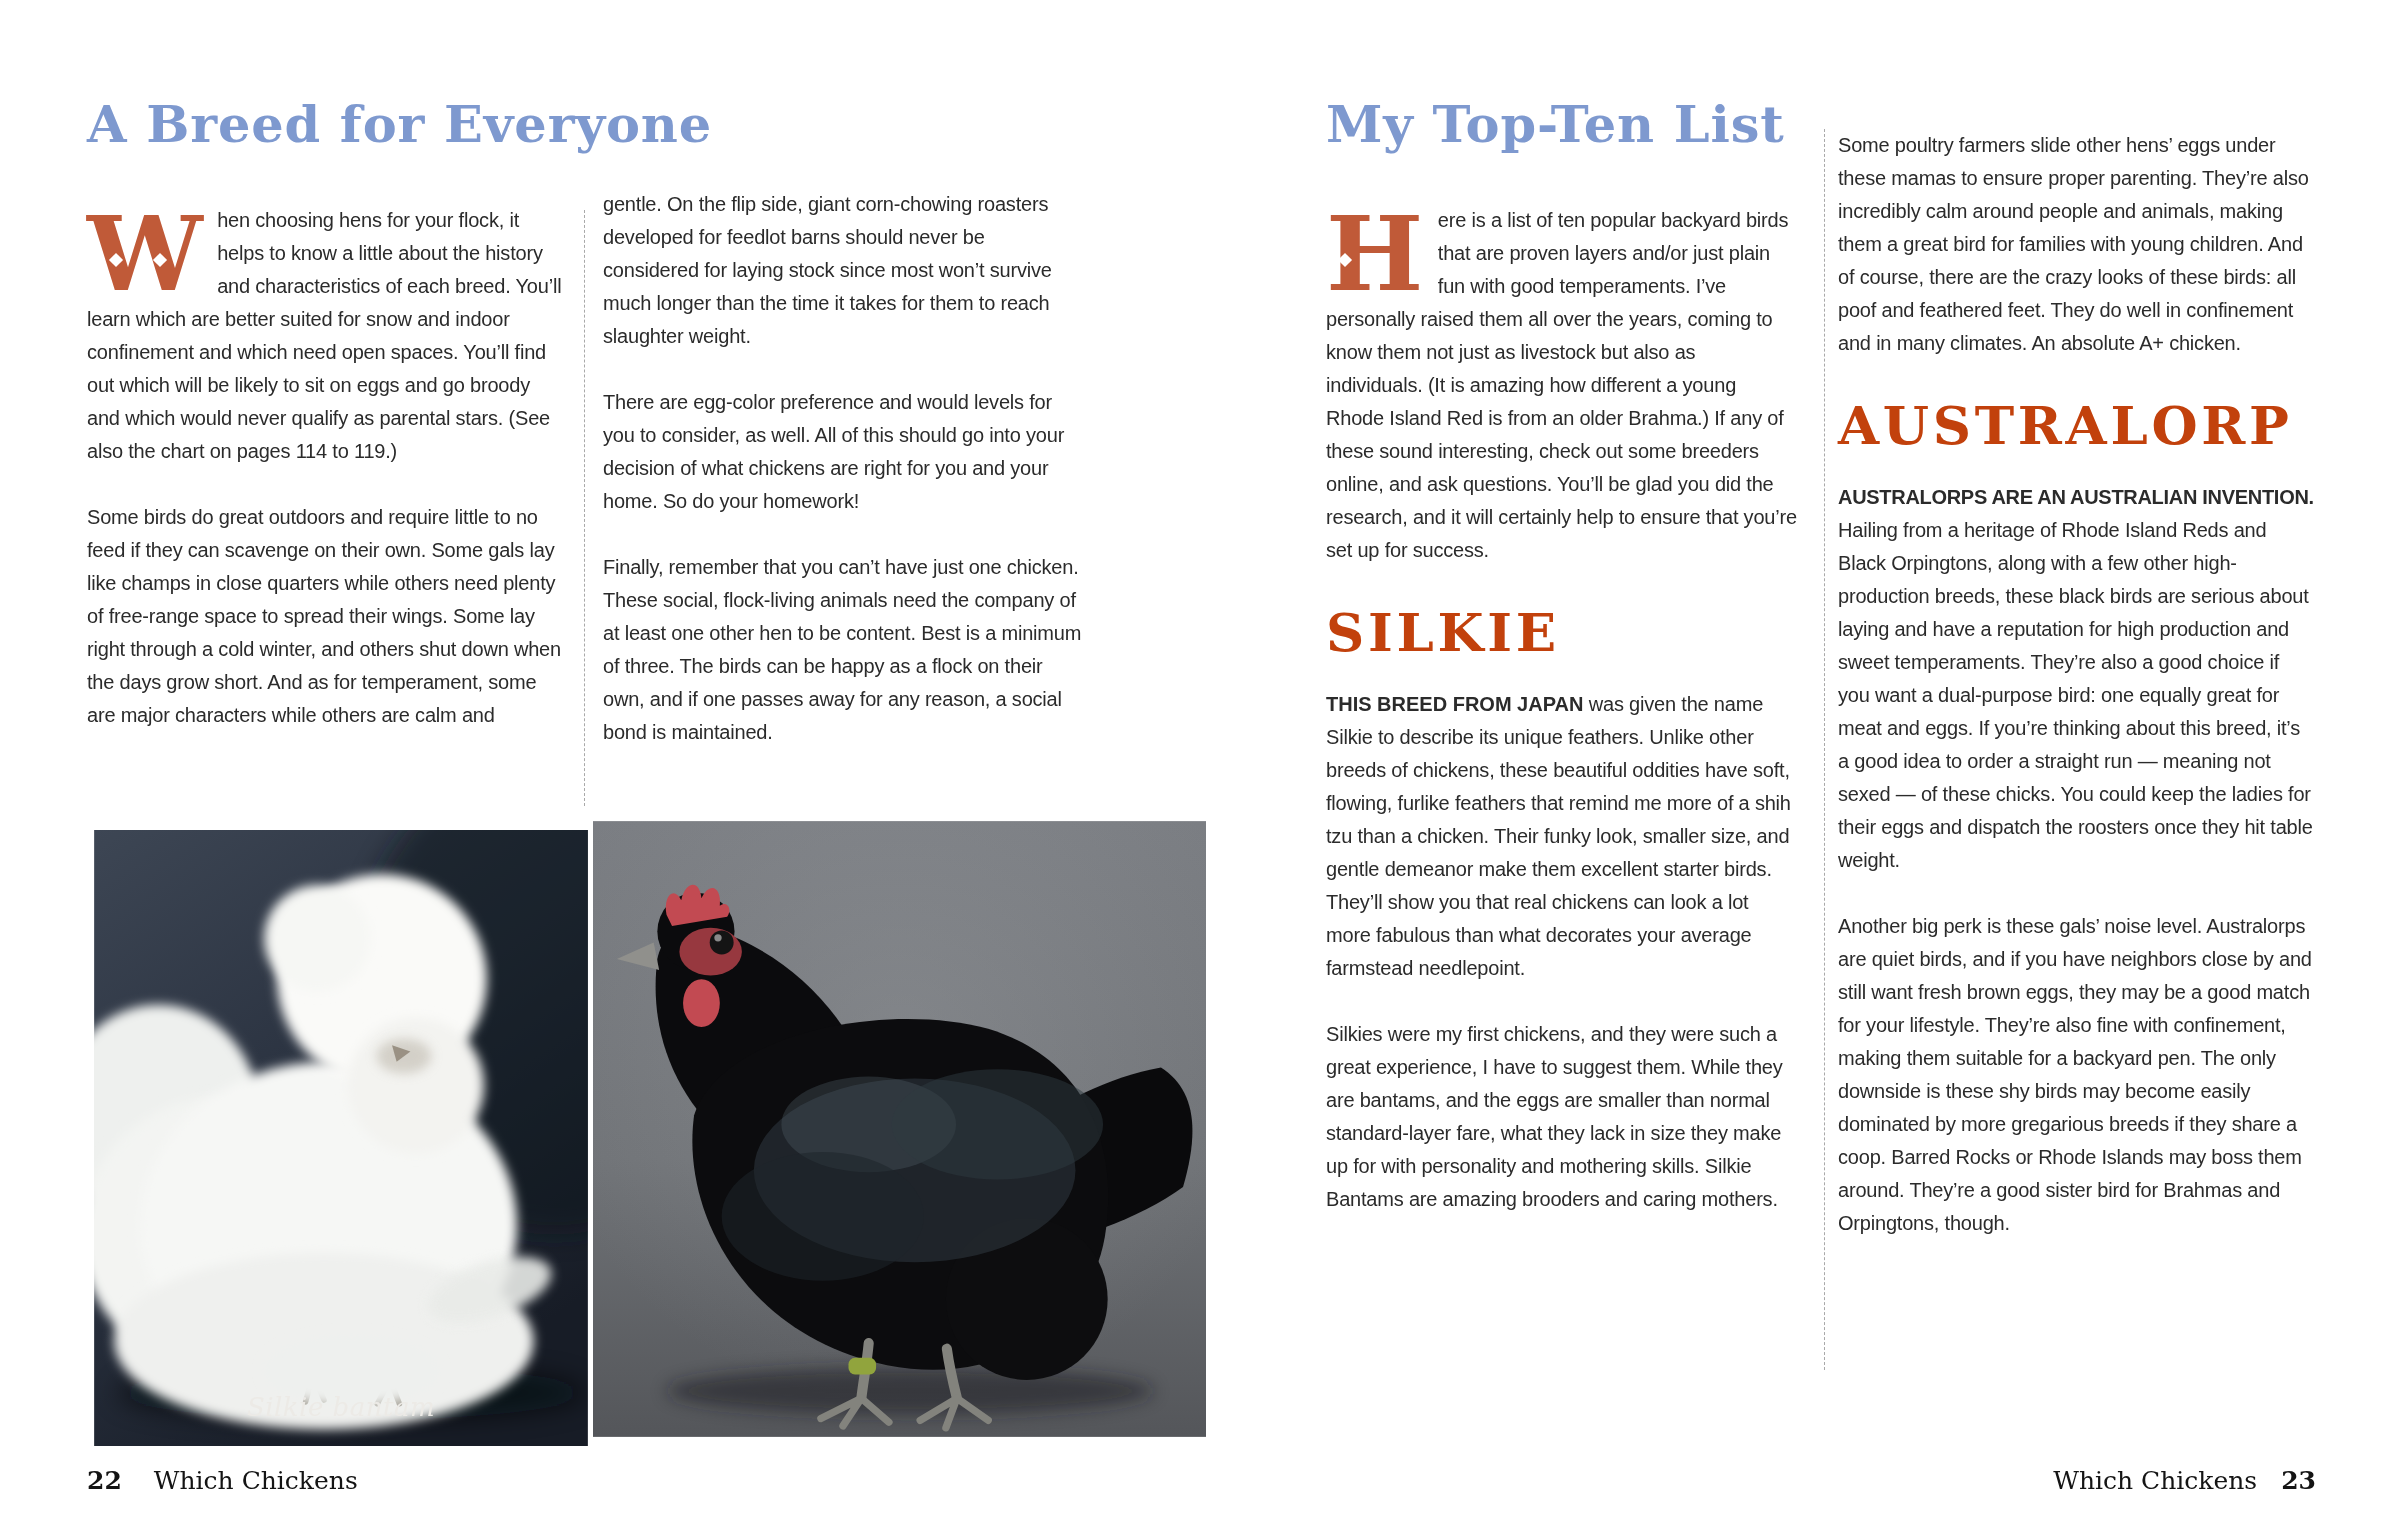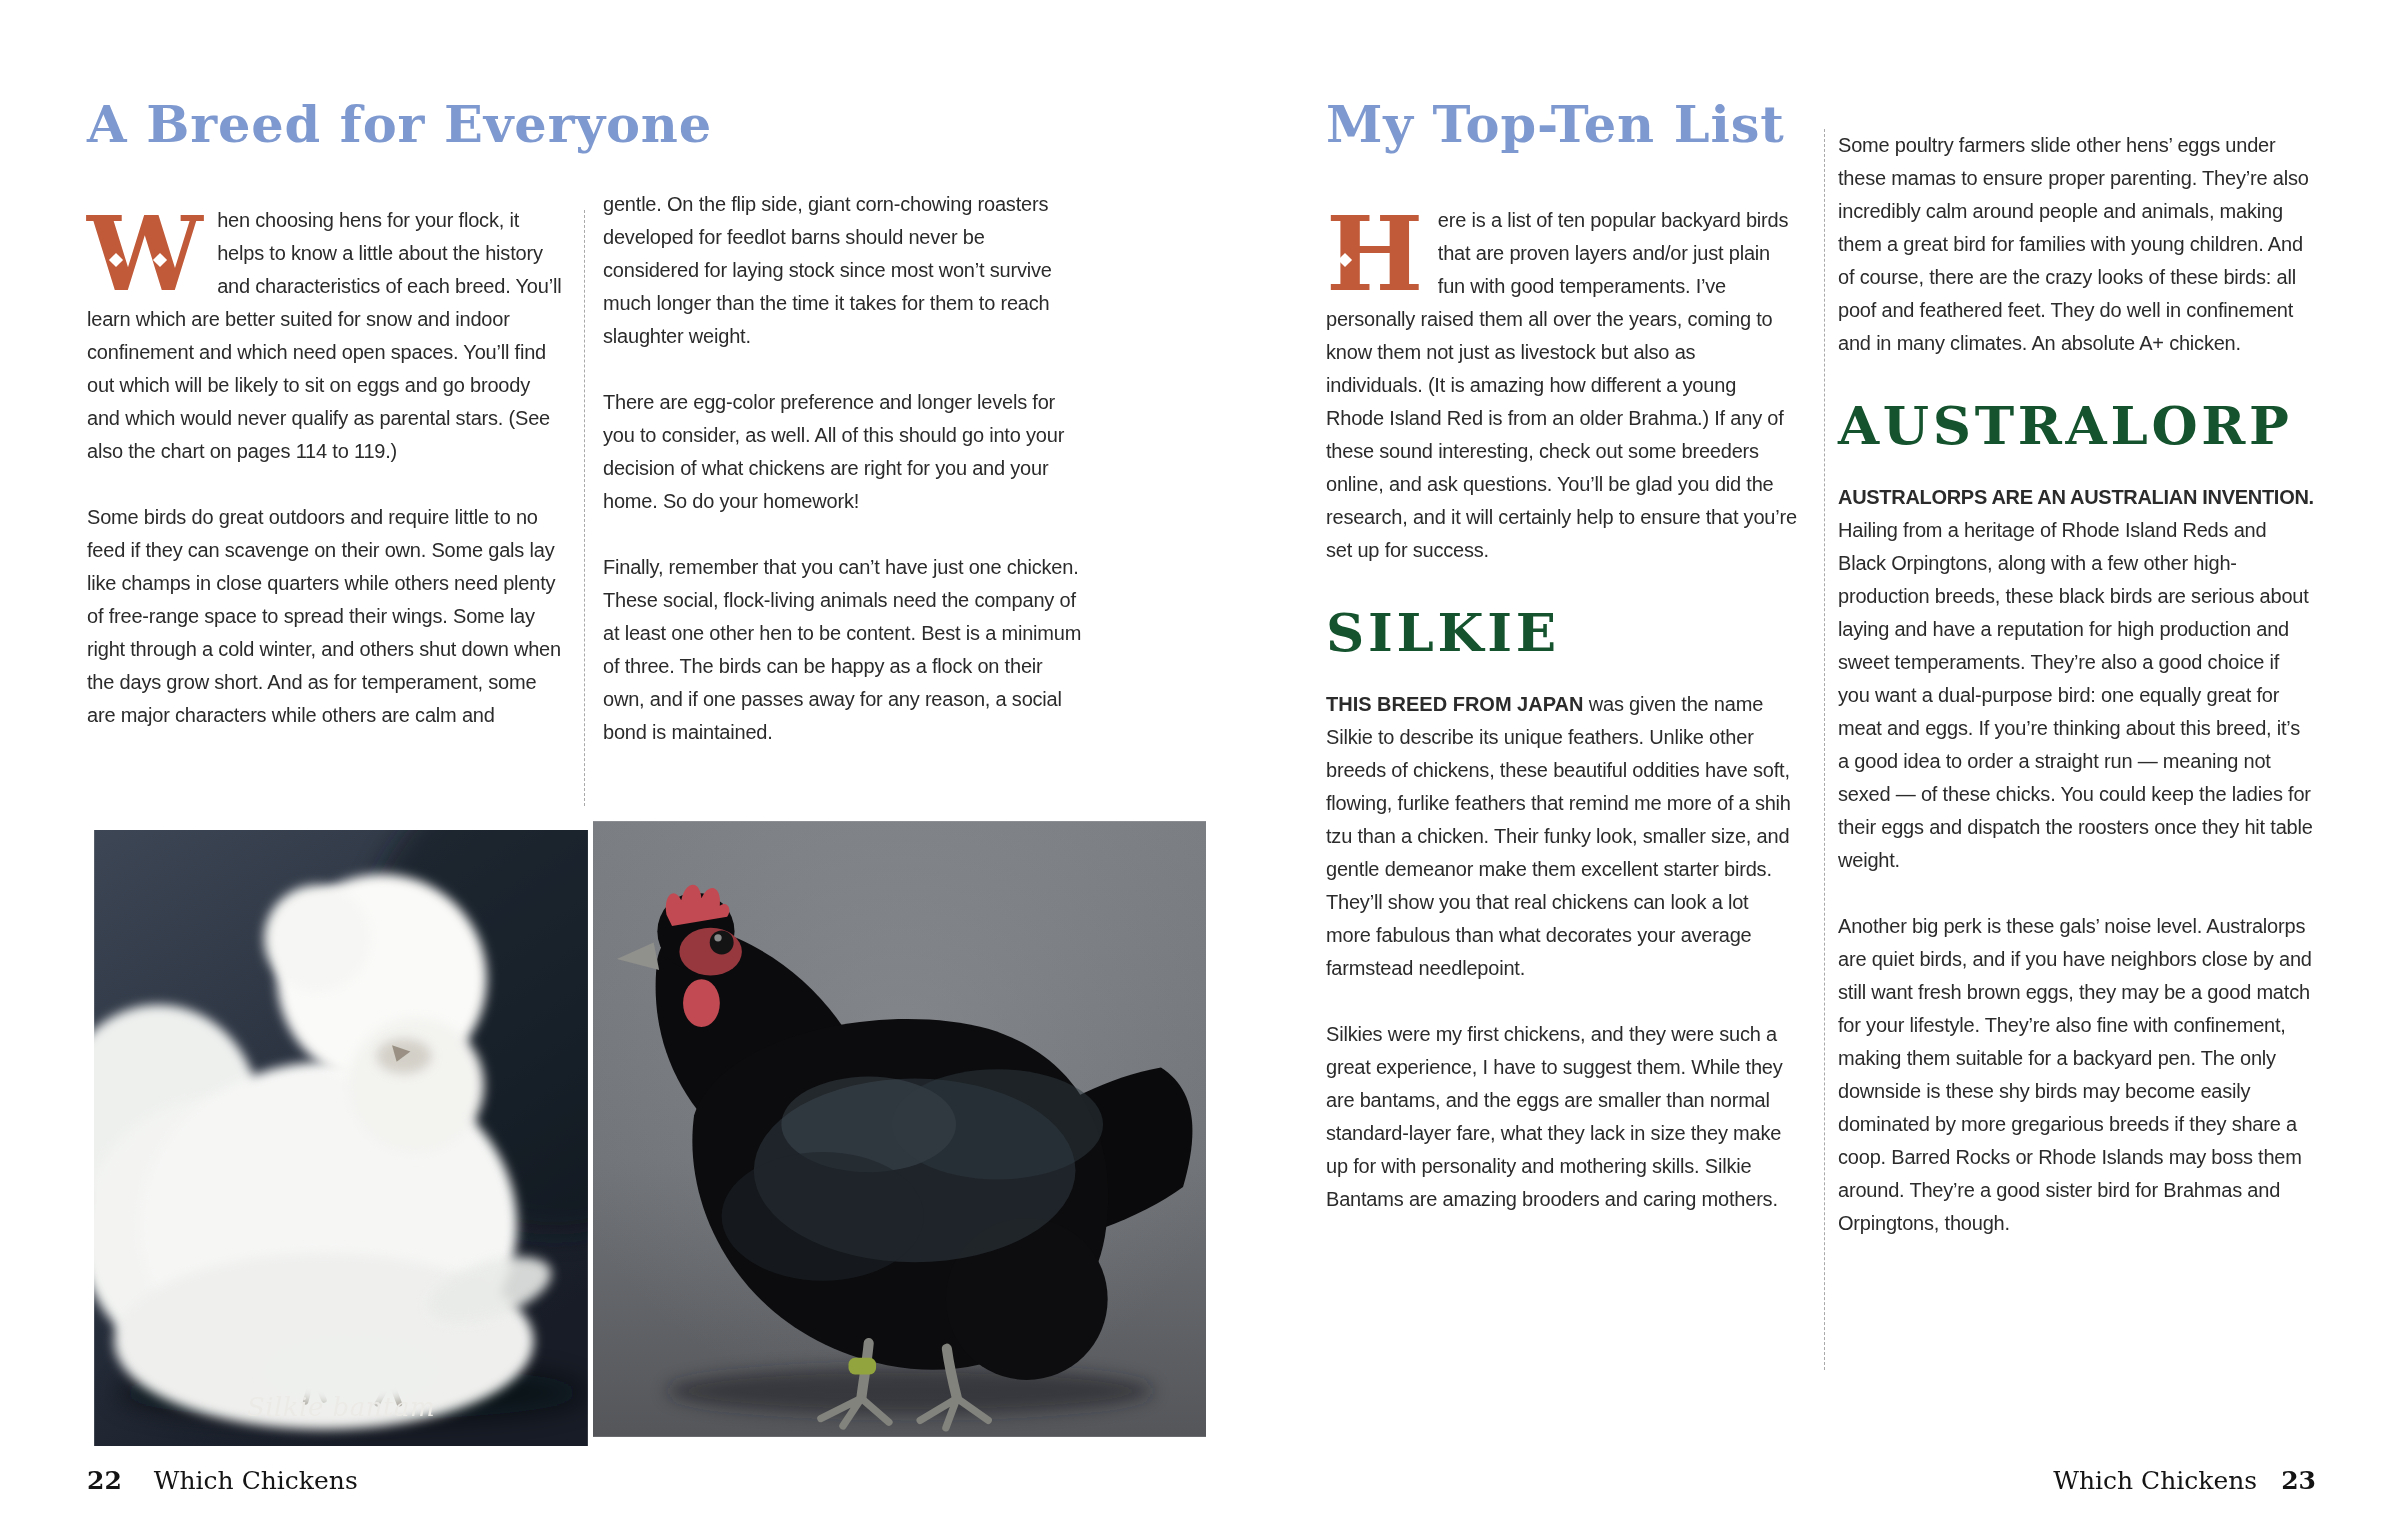--- a/index.html
+++ b/index.html
@@ -39,21 +39,21 @@
   }
   .dropcap::before,.dropcap::after{
     content:"";position:absolute;width:10px;height:10px;background:#ffffff;
     transform:rotate(45deg);top:44px;
   }
   .dc-w::before{left:24px;} .dc-w::after{left:68px;}
   .dc-h::before{left:13.8px;} .dc-h::after{left:50px;}
 
   
   .breed-heading{
-    font-family:"DejaVu Serif",serif;font-weight:700;color:#14532d;
+    font-family:"DejaVu Serif",serif;font-weight:700;color:#c2410c;
     font-size:53px;line-height:64px;letter-spacing:3.7px;
     margin:27.6px 0 24px 0;
   }
   .breed-heading .hl{display:block;}
 
   .lead{font-weight:700;font-size:20px;letter-spacing:0;}
   .lead-block{display:block;font-weight:700;font-size:20px;letter-spacing:-0.3px;}
 
   
   .photo{position:absolute;overflow:hidden;}
@@ -90,21 +90,21 @@
       <p>
         <span class="dropcap dc-w">W</span><span>hen choosing hens for your flock, it helps to know a little about the history and characteristics of each breed. You’ll learn which are better suited for snow and indoor confinement and which need open spaces. You’ll find out which will be likely to sit on eggs and go broody and which would never qualify as parental stars. (See also the chart on pages 114 to 119.)</span>
       </p>
       <p>Some birds do great outdoors and require little to no feed if they can scavenge on their own. Some gals lay like champs in close quarters while others need plenty of free-range space to spread their wings. Some lay right through a cold winter, and others shut down when the days grow short. And as for temperament, some are major characters while others are calm and</p>
     </div>
 
     <div class="vdivider div-left"></div>
 
     <div class="col col-b">
       <p>gentle. On the flip side, giant corn-chowing roasters developed for feedlot barns should never be considered for laying stock since most won’t survive much longer than the time it takes for them to reach slaughter weight.</p>
-      <p>There are egg-color preference and longer levels for you to consider, as well. All of this should go into your decision of what chickens are right for you and your home. So do your homework!</p>
+      <p>There are egg-color preference and would levels for you to consider, as well. All of this should go into your decision of what chickens are right for you and your home. So do your homework!</p>
       <p>Finally, remember that you can’t have just one chicken. These social, flock-living animals need the company of at least one other hen to be content. Best is a minimum of three. The birds can be happy as a flock on their own, and if one passes away for any reason, a social bond is maintained.</p>
     </div>
 
     <figure class="photo photo-silkie" style="margin:9px">
       <svg width="494" height="616" viewBox="0 0 537 670">
         <defs>
           <linearGradient id="bgL" x1="0" y1="0" x2="0.55" y2="1">
             <stop offset="0" stop-color="#3d4654"></stop>
             <stop offset="0.5" stop-color="#2a3240"></stop>
             <stop offset="1" stop-color="#171c26"></stop>

